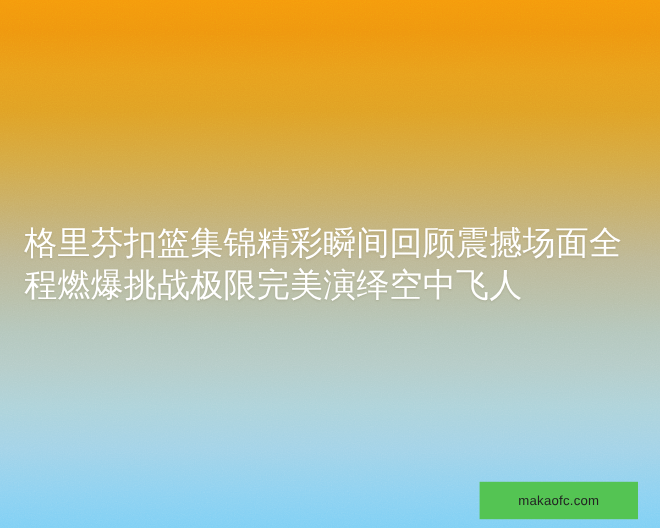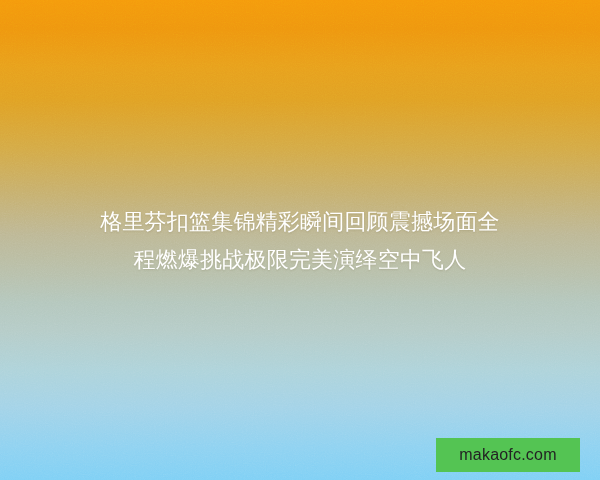--- a/index.html
+++ b/index.html
@@ -49,23 +49,23 @@
     pointer-events: none;
   }
 
   
   #title-block {
     position: absolute;
     left: 0;
     right: 0;
     top: 203px;
     padding: 0 22px;
-    text-align: center;
+    text-align: left;
     color: #ffffff;
-    font-size: 22px;
+    font-size: 30px;
     line-height: 38px;
     font-weight: 400;
     letter-spacing: 0.2px;
     white-space: pre-line;
     text-shadow: 0 1px 2px rgba(90, 80, 40, 0.18);
   }
 
   
   #watermark-badge {
     position: absolute;
@@ -74,21 +74,21 @@
     width: 144px;
     height: 34px;
     background: #55c council;
     background: #54c453;
     display: flex;
     align-items: center;
     justify-content: center;
   }
   #watermark-badge .wm-text {
     color: #232323;
-    font-size: 16px;
+    font-size: 12px;
     line-height: 16px;
     letter-spacing: 0.2px;
     font-weight: 400;
   }
 </style>
 </head>
 <body>
 
 <div id="poster">
 

